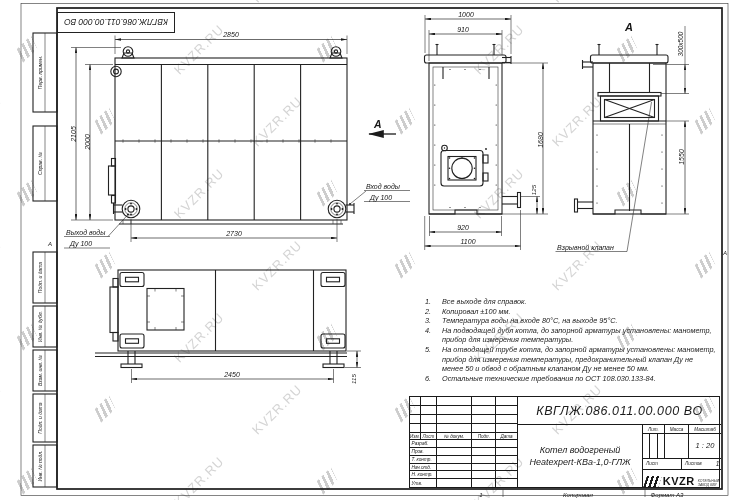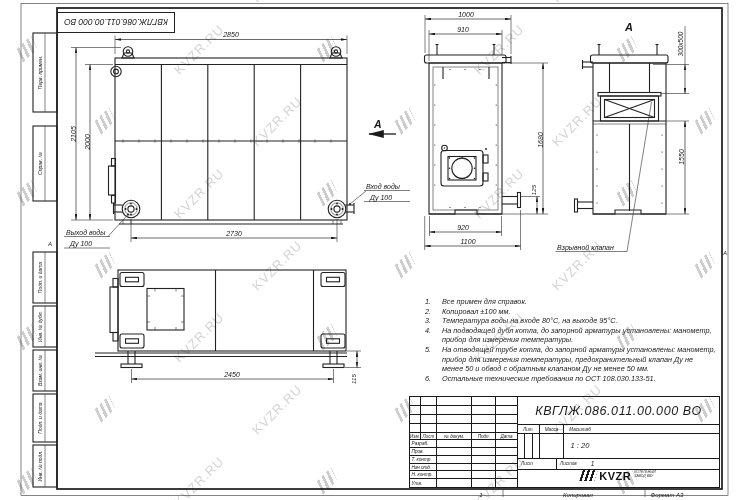--- a/index.html
+++ b/index.html
@@ -50,21 +50,21 @@
   .tb-right{flex:1;display:flex;flex-direction:column;}
   .tb-doc{height:28px;border-bottom:1.2px solid #1a1a1a;display:flex;align-items:center;justify-content:center;
           font-size:12.5px;letter-spacing:.6px;white-space:nowrap;}
   .tb-lower{flex:1;display:flex;}
   .tb-title{width:125px;border-right:1.2px solid #1a1a1a;display:flex;flex-direction:column;
             align-items:center;justify-content:center;font-size:9px;line-height:12.5px;text-align:center;}
   .tb-cols{flex:1;display:flex;flex-direction:column;}
   .r1{height:9px;font-size:4.6px;}
   .r2{height:24.5px;}
   .r3{height:11px;font-size:4.6px;}
-  .r4{flex:1;display:flex;align-items:flex-start;justify-content:center;gap:3px;border-bottom:none !important;}
+  .r4{flex:1;display:flex;align-items:flex-end;justify-content:center;gap:3px;border-bottom:none !important;}
   .lit3{display:flex;width:22px;height:100%;}
   .lit3 span{flex:1;border-right:.7px solid #1a1a1a;}
   .lit3 span:last-child{border-right:none;}
   .w22{width:22px;}.w24b{width:24px;}.w32{width:32px;}
   .scale-val{font-size:7.5px;}
   .sheetcell{justify-content:flex-start;padding-left:3px;gap:8px;}
   .sheets-val{font-size:6.5px;margin-left:6px;}
   .logo-glyph{width:15px;height:11px;transform:skewX(-18deg);
               background:repeating-linear-gradient(90deg,#1a1a1a 0 2.4px,transparent 2.4px 5px);}
   .logo-word{font-style:normal;font-weight:bold;font-size:11px;letter-spacing:.5px;color:#111;}
@@ -484,41 +484,41 @@
     </g>
   </svg>
 
   <div class="top-stamp">
     <span>КВГЛЖ.086.011.00.000 ВО</span>
   </div>
 
   <div class="notes">
     <div class="note">
         <span class="note-num">1.</span>
-        <span class="note-text">Все примен для справок.</span>
+        <span class="note-text">Все выходе для справок.</span>
       </div>
     <div class="note">
         <span class="note-num">2.</span>
         <span class="note-text">Копировал ±100 мм.</span>
       </div>
     <div class="note">
         <span class="note-num">3.</span>
         <span class="note-text">Температура воды на входе 80°С, на выходе 95°С.</span>
       </div>
     <div class="note">
         <span class="note-num">4.</span>
         <span class="note-text">На подводящей дубл котла, до запорной арматуры установлены: манометр, прибор для измерения температуры.</span>
       </div>
     <div class="note">
         <span class="note-num">5.</span>
         <span class="note-text">На отводящей трубе котла, до запорной арматуры установлены: манометр, прибор для измерения температуры, предохранительный клапан Ду не менее 50 и обвод с обратным клапаном Ду не менее 50 мм.</span>
       </div>
     <div class="note">
         <span class="note-num">6.</span>
-        <span class="note-text">Остальные технические требования по ОСТ 108.030.133-51.</span>
+        <span class="note-text">Остальные технические требования по ОСТ 108.030.133-84.</span>
       </div>
   </div>
 
   <div class="tb">
     <div class="tb-left">
       <div class="trow rev">
           <span class="tcell w11"></span>
           <span class="tcell w16"></span>
           <span class="tcell w36"></span>
           <span class="tcell w24"></span>
@@ -585,20 +585,24 @@
       <div class="trow sig">
           <span class="tcell lbl w27">Утв.</span>
           <span class="tcell w36"></span>
           <span class="tcell w24"></span>
           <span class="tcell w21"></span>
         </div>
     </div>
     <div class="tb-right">
       <div class="tb-doc">КВГЛЖ.086.011.00.000 ВО</div>
       <div class="tb-lower">
+        <div class="tb-title">
+          <span>Котел водогреный</span>
+          <span>Heatexpert-КВа-1,0-ГЛЖ</span>
+        </div>
         <div class="tb-cols">
           <div class="trow r1">
             <span class="tcell w22">Лит.</span>
             <span class="tcell w24b">Масса</span>
             <span class="tcell w32">Масштаб</span>
           </div>
           <div class="trow r2">
             <span class="tcell w22" style="padding:0;">
                 <span class="lit3">
                   <span></span>

